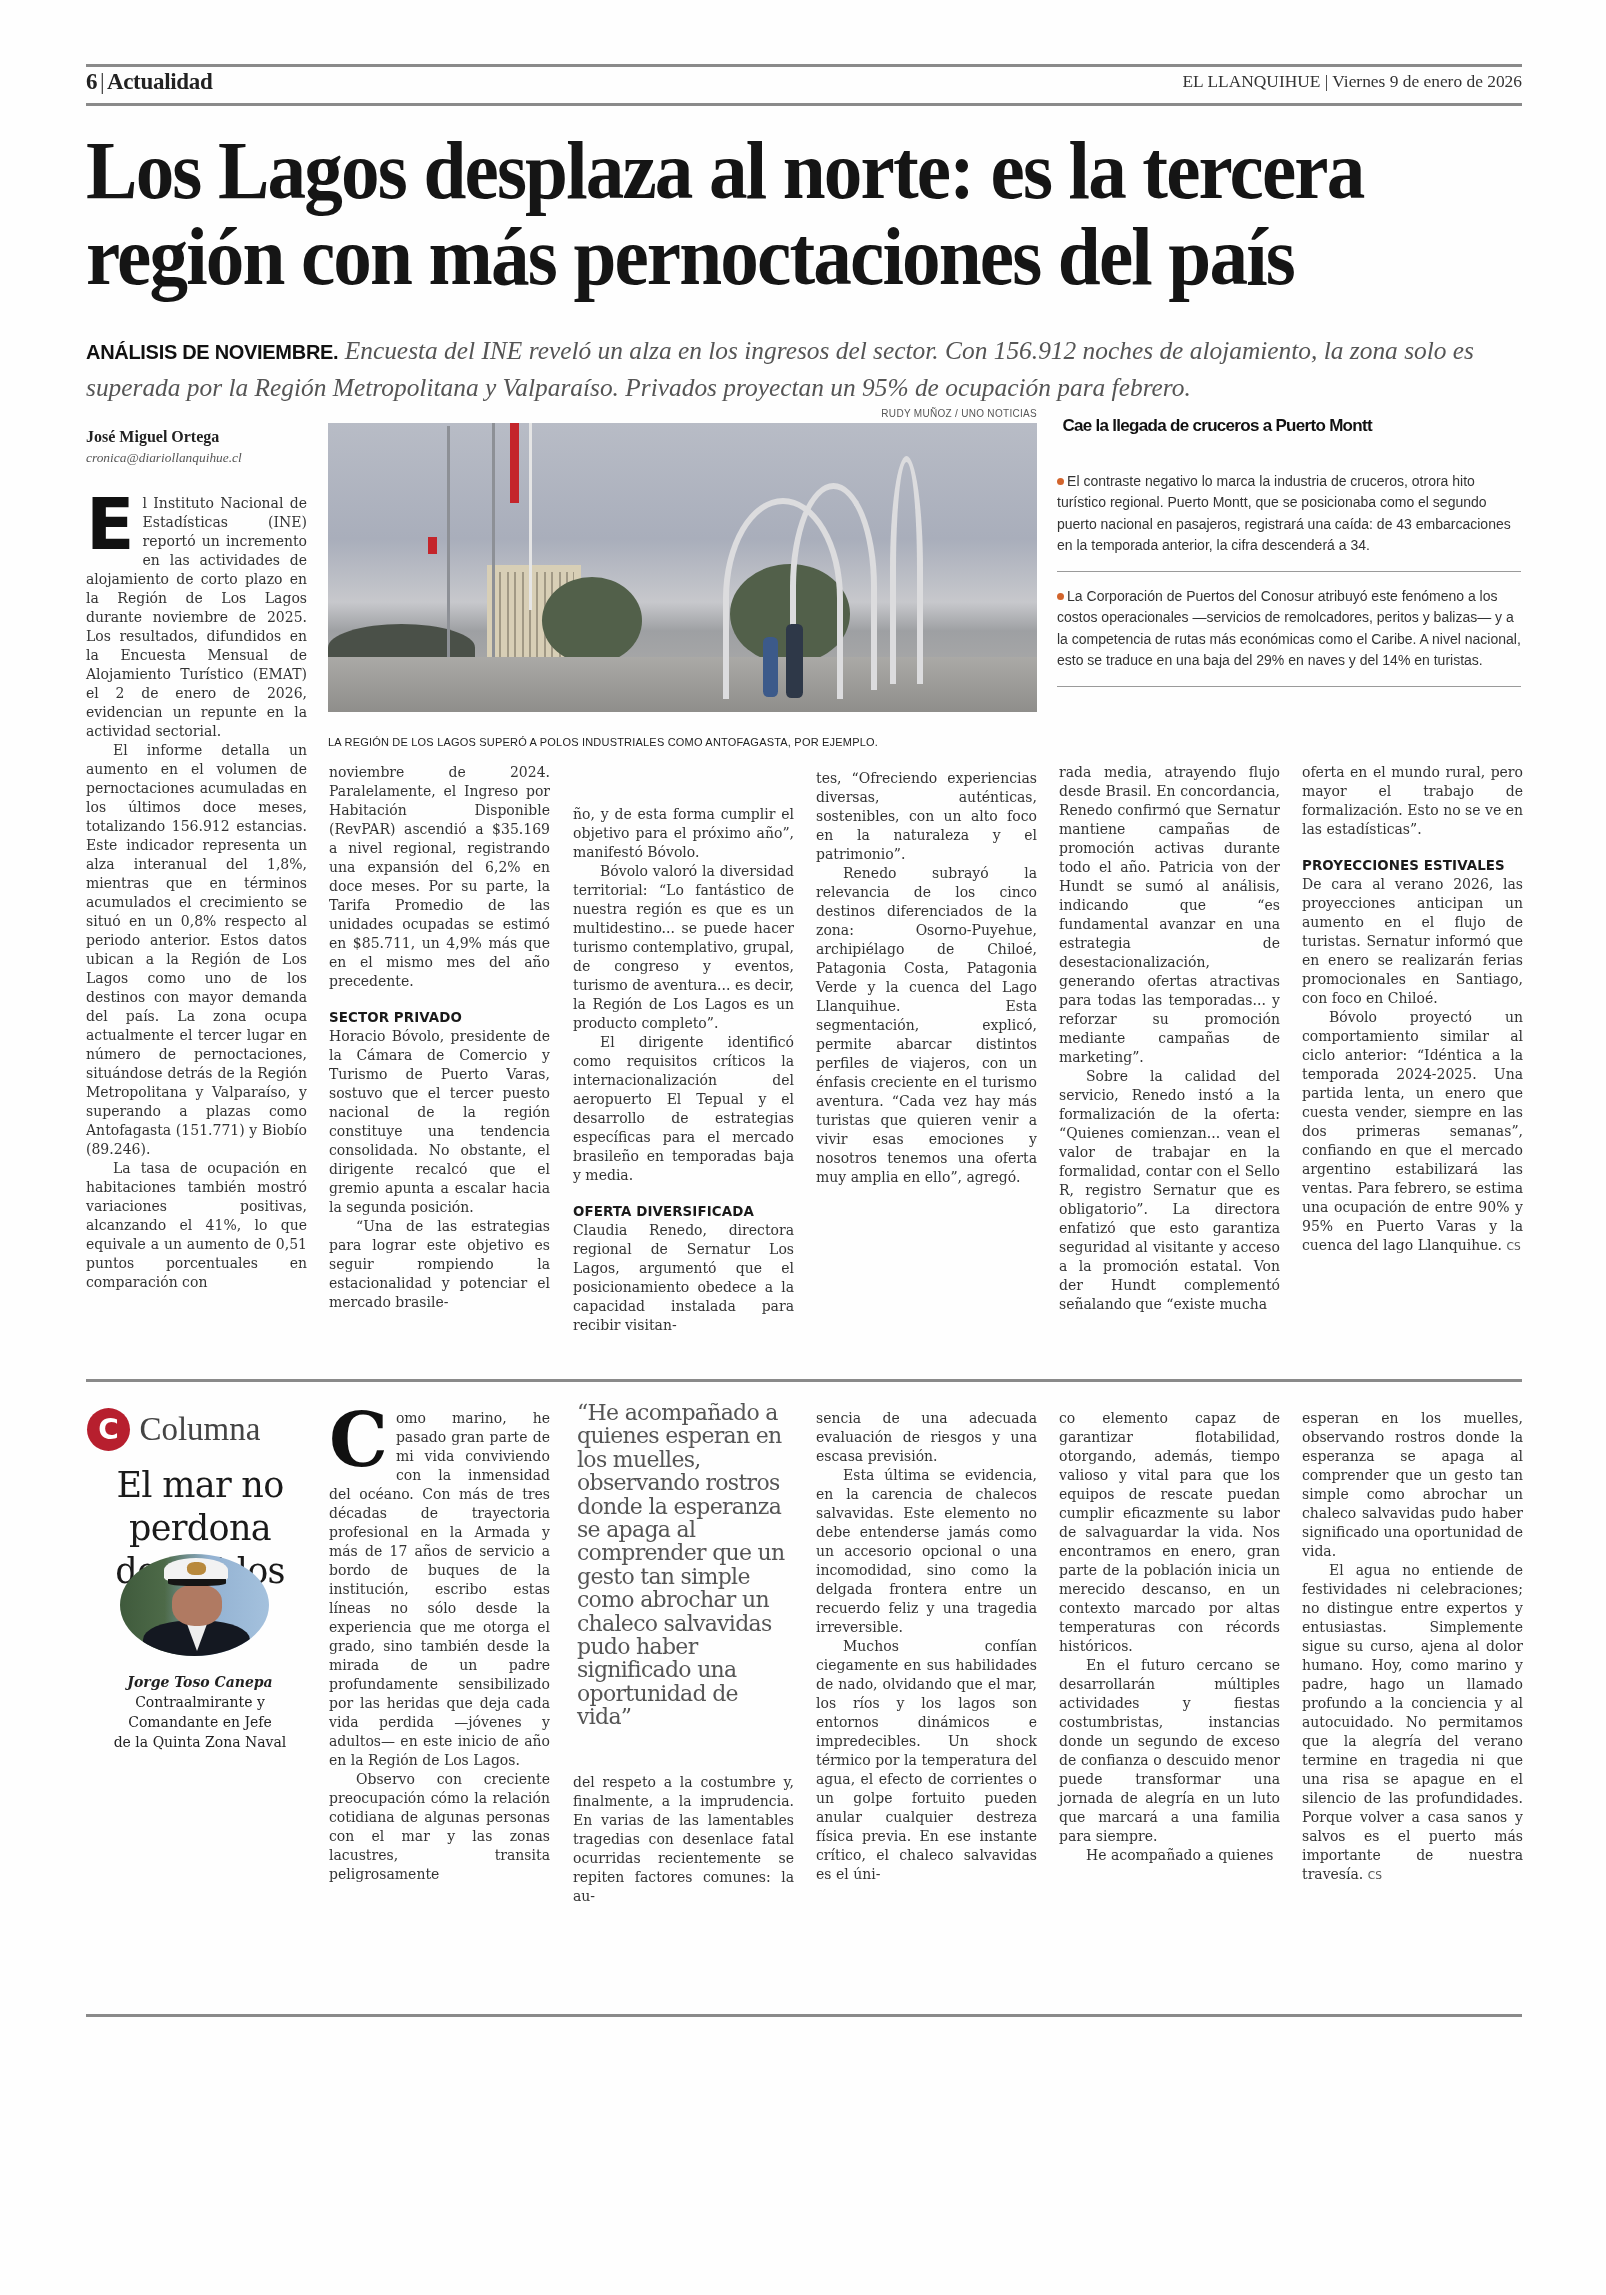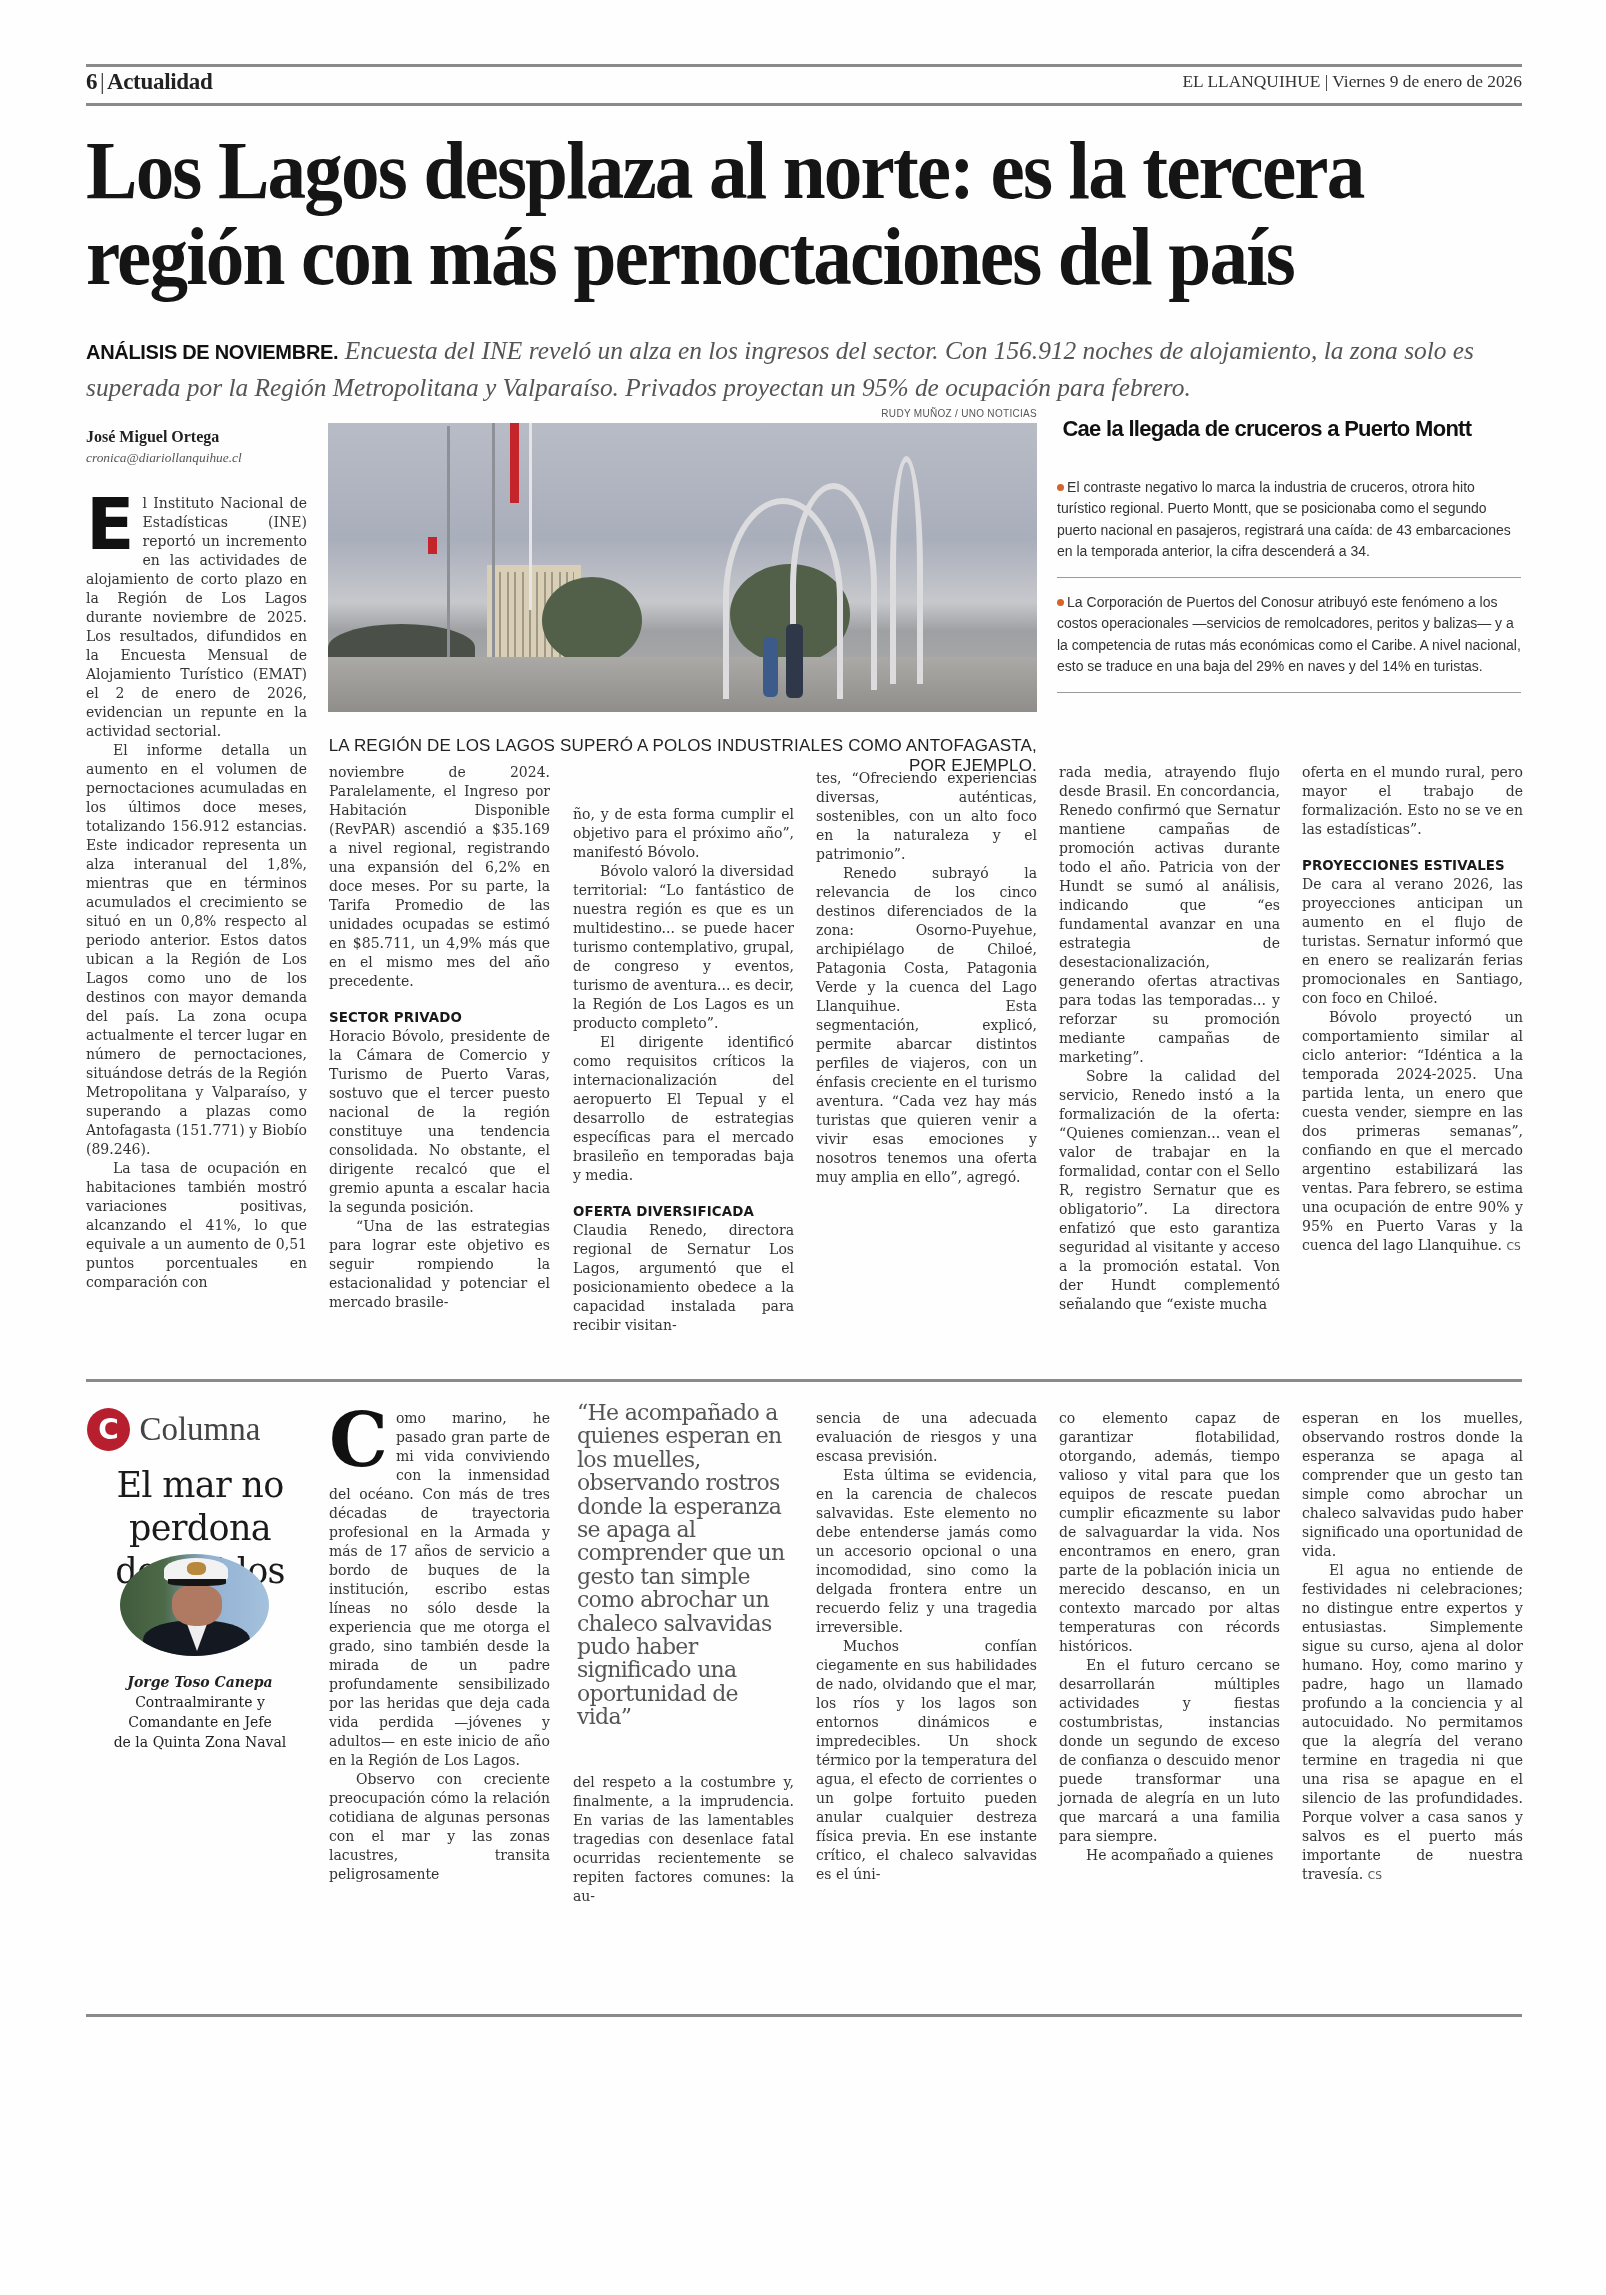--- a/index.html
+++ b/index.html
@@ -30,25 +30,25 @@
     .photo-credit { position: absolute; left: 830px; top: 408px; width: 207px; text-align: right; font-family: "Liberation Sans", sans-serif; font-size: 10px; color: #555; letter-spacing: 0.3px; }
     .photo { position: absolute; left: 328px; top: 423px; width: 709px; height: 289px; overflow: hidden; background: linear-gradient(#b8bcc6 0%, #a9aebb 40%, #c7c8cc 62%, #9ea0a3 72%, #b3b1ae 100%); }
     .photo .building { position: absolute; left: 159px; top: 142px; width: 94px; height: 100px; background: #d8cfb6; }
     .photo .building::after { content: ""; position: absolute; inset: 6.7px; background: repeating-linear-gradient(90deg, transparent 0 5.4px, #6b6555 5.4px 7.4px), repeating-linear-gradient(0deg, transparent 0 6.7px, rgba(0,0,0,0) 6.7px 9.4px); opacity: 0.5; }
     .photo .hill { position: absolute; left: 0; top: 201px; width: 147px; height: 47px; background: #4a5048; border-radius: 50% 50% 0 0; }
     .photo .ground { position: absolute; left: 0; top: 234px; width: 100%; height: 55px; background: linear-gradient(#aaa9a6, #8f8e8b); }
     .photo .arch { position: absolute; border: 6.7px solid #dcdcde; border-bottom: none; border-radius: 50% 50% 0 0; }
     .photo .pole { position: absolute; width: 3.3px; background: #8d9096; }
     .photo .flag { position: absolute; background: #c4252b; }
     .photo .tree { position: absolute; background: #52604a; border-radius: 50%; }
-    .caption { position: absolute; left: 328px; top: 736px; width: 709px; font-family: "Liberation Sans", sans-serif; font-size: 17px; color: #222; letter-spacing: 0.2px; text-align: right; }
+    .caption { position: absolute; left: 328px; top: 736px; width: 709px; font-family: "Liberation Sans", sans-serif; font-size: 11px; color: #222; letter-spacing: 0.2px; }
 
     
     .sidebar { position: absolute; left: 1057px; top: 416px; width: 464px; }
-    .sidebar-title { font-family: "Liberation Sans", sans-serif; font-weight: bold; font-size: 22px; color: #111; letter-spacing: -0.7px; padding-left: 5.4px; }
+    .sidebar-title { font-family: "Liberation Sans", sans-serif; font-weight: bold; font-size: 17px; color: #111; letter-spacing: -0.7px; padding-left: 5.4px; }
     .sidebar-item { font-family: "Liberation Sans", sans-serif; font-size: 14px; line-height: 21.4px; color: #333; padding: 8px 0; }
     .sidebar-item .bullet { display: inline-block; width: 7.4px; height: 7.4px; border-radius: 50%; background: #d2642c; margin-right: 2.7px; vertical-align: 0.7px; }
     .sidebar-item.first { margin-top: 27px; border-bottom: 1.3px solid #9a9a9a; padding-bottom: 14.7px; }
     .sidebar-item.second { padding-top: 13.4px; border-bottom: 1.3px solid #9a9a9a; padding-bottom: 14.7px; }
 
     
     .col { position: absolute; font-family: "DejaVu Serif", serif; font-size: 14px; line-height: 19px; color: #333; text-align: justify; hyphens: manual; }
     .col p { text-indent: 0; }
     .col p.ind { text-indent: 27px; }
     .col .subhead { font-family: "DejaVu Sans", sans-serif; font-weight: bold; font-size: 13.4px; color: #1a1a1a; margin-top: 17px; letter-spacing: 0.1px; }

